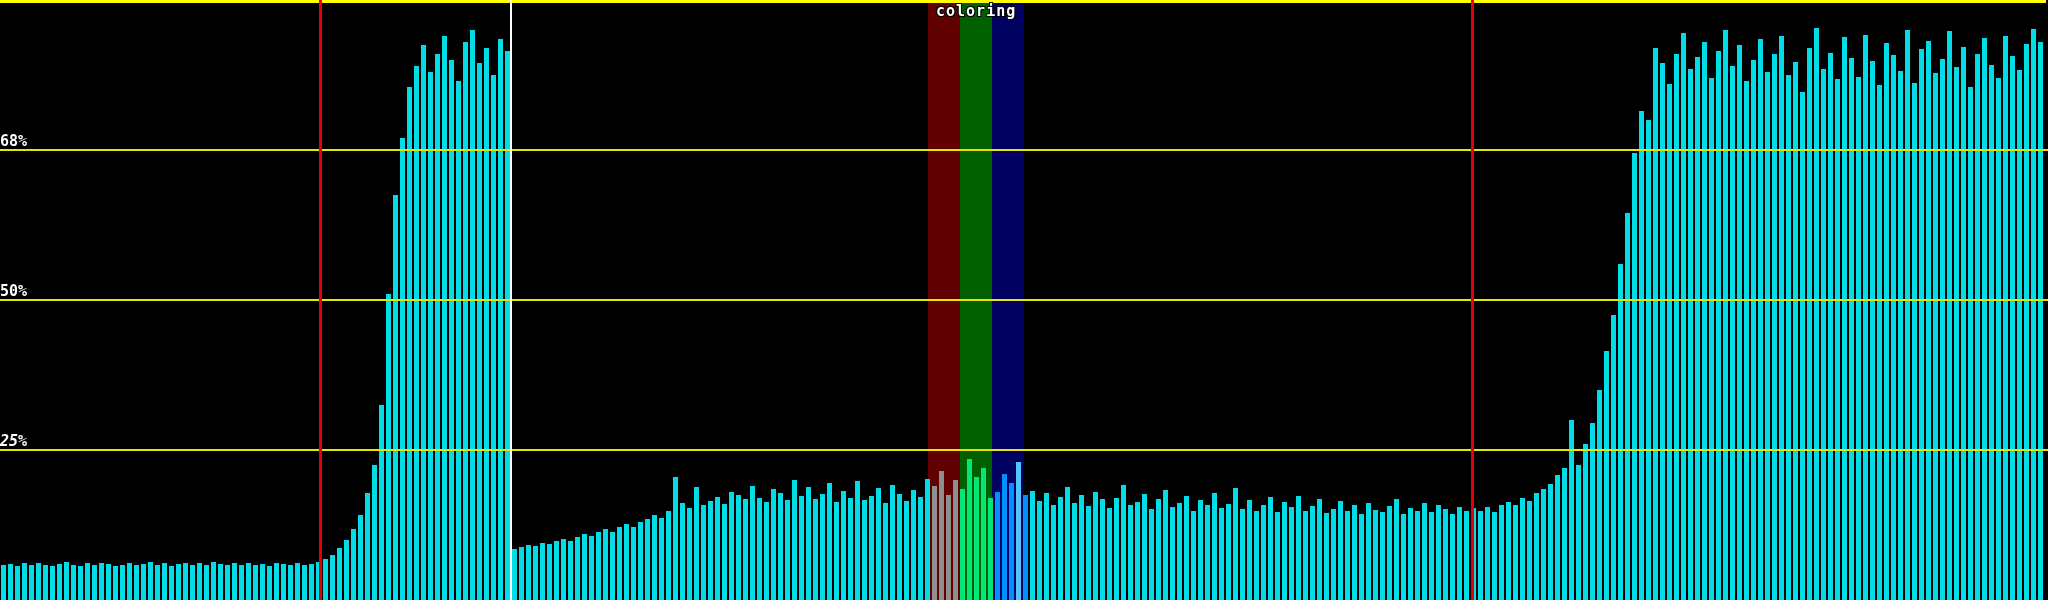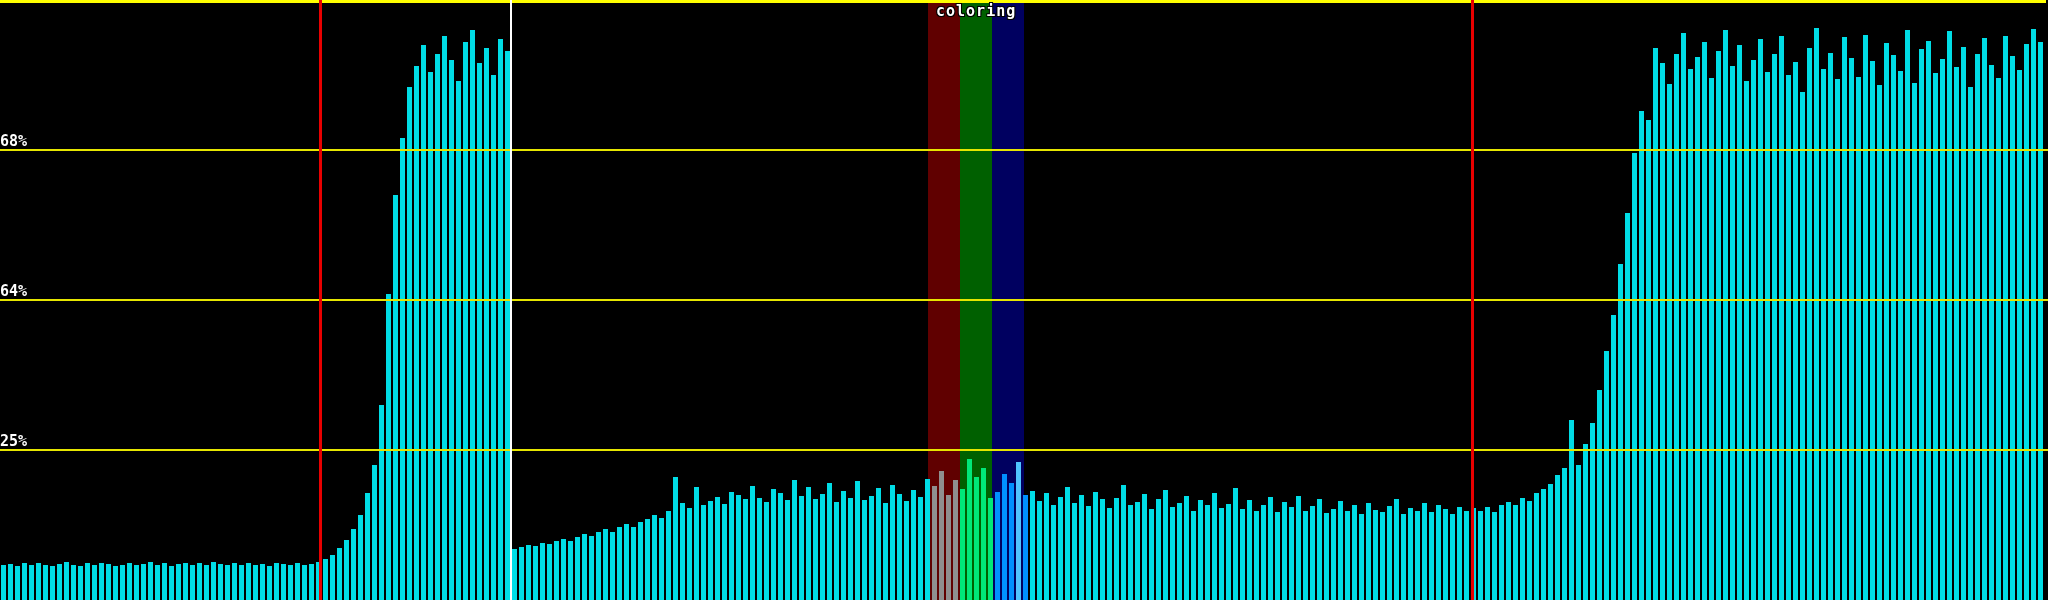--- a/index.html
+++ b/index.html
@@ -16,21 +16,21 @@
   .topline{position:absolute;left:0;top:0;width:2046px;height:3px;}
   .vline{position:absolute;top:0;bottom:0;}
   .ticklabel{
     position:absolute;left:0;
     font-size:15px;font-weight:bold;color:#fff;
     text-shadow:1px 1px 0 #000, -1px 1px 0 #000, 1px -1px 0 #000, -1px -1px 0 #000;
     line-height:15px;letter-spacing:0px;
   }
   .tick-75{top:134px;}
   .tick-50{top:284px;}
-  .tick-25{top:434px;}
+  .tick-25{top:434px;font-style:italic;}
   #coloring-label{
     position:absolute;left:936px;top:4px;
     font-size:15px;font-weight:bold;color:#fff;
     text-shadow:1px 1px 0 #000, -1px 1px 0 #000, 1px -1px 0 #000, -1px -1px 0 #000;
     line-height:15px;letter-spacing:1px;
     z-index:6;
   }
 </style>
 </head>
 <body>
@@ -341,17 +341,17 @@
       <div class="gridline" style="top: 299px; background: rgb(230, 230, 0);"></div>
       <div class="gridline" style="top: 449px; background: rgb(230, 230, 0);"></div>
     </div>
   <div id="marker-layer">
       <div class="vline" style="left: 319px; width: 3px; background: rgb(232, 0, 0);"></div>
       <div class="vline" style="left: 1471px; width: 3px; background: rgb(232, 0, 0);"></div>
       <div class="vline" style="left: 510px; width: 2px; background: rgb(255, 255, 255);"></div>
     </div>
 
   <span class="ticklabel tick-75">68%</span>
-  <span class="ticklabel tick-50">64%</span>
+  <span class="ticklabel tick-50">50%</span>
   <span class="ticklabel tick-25">25%</span>
 
   <span id="coloring-label">coloring</span>
 </div>
 
 </body></html>

